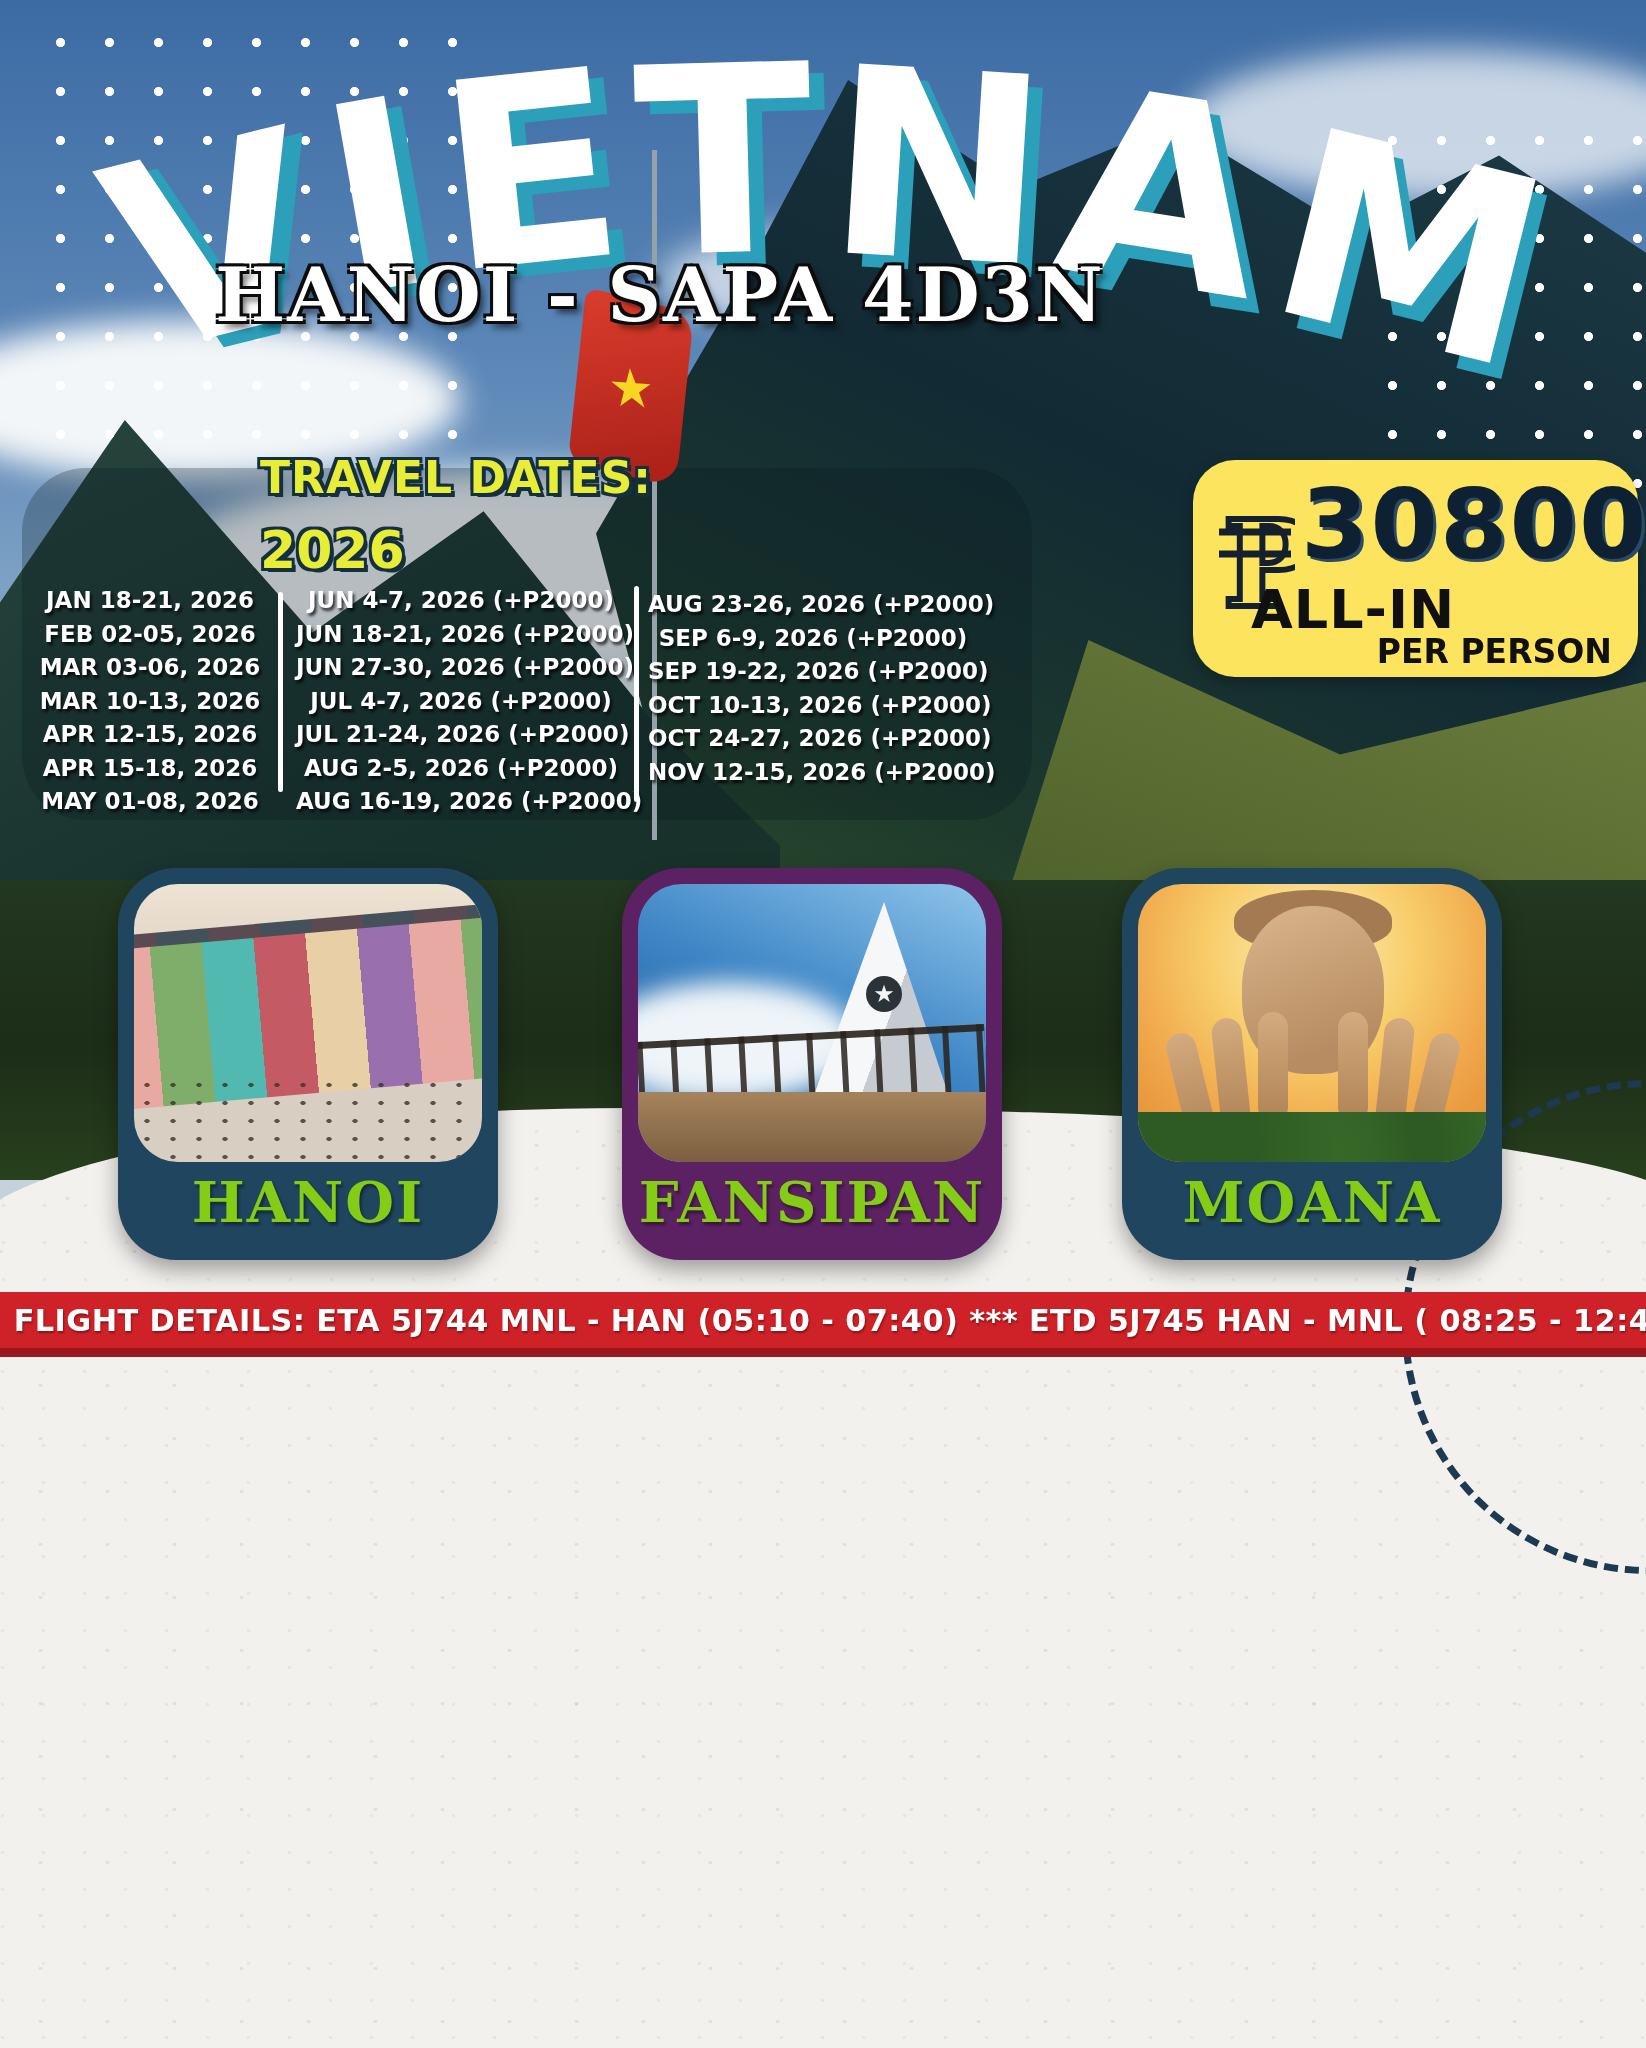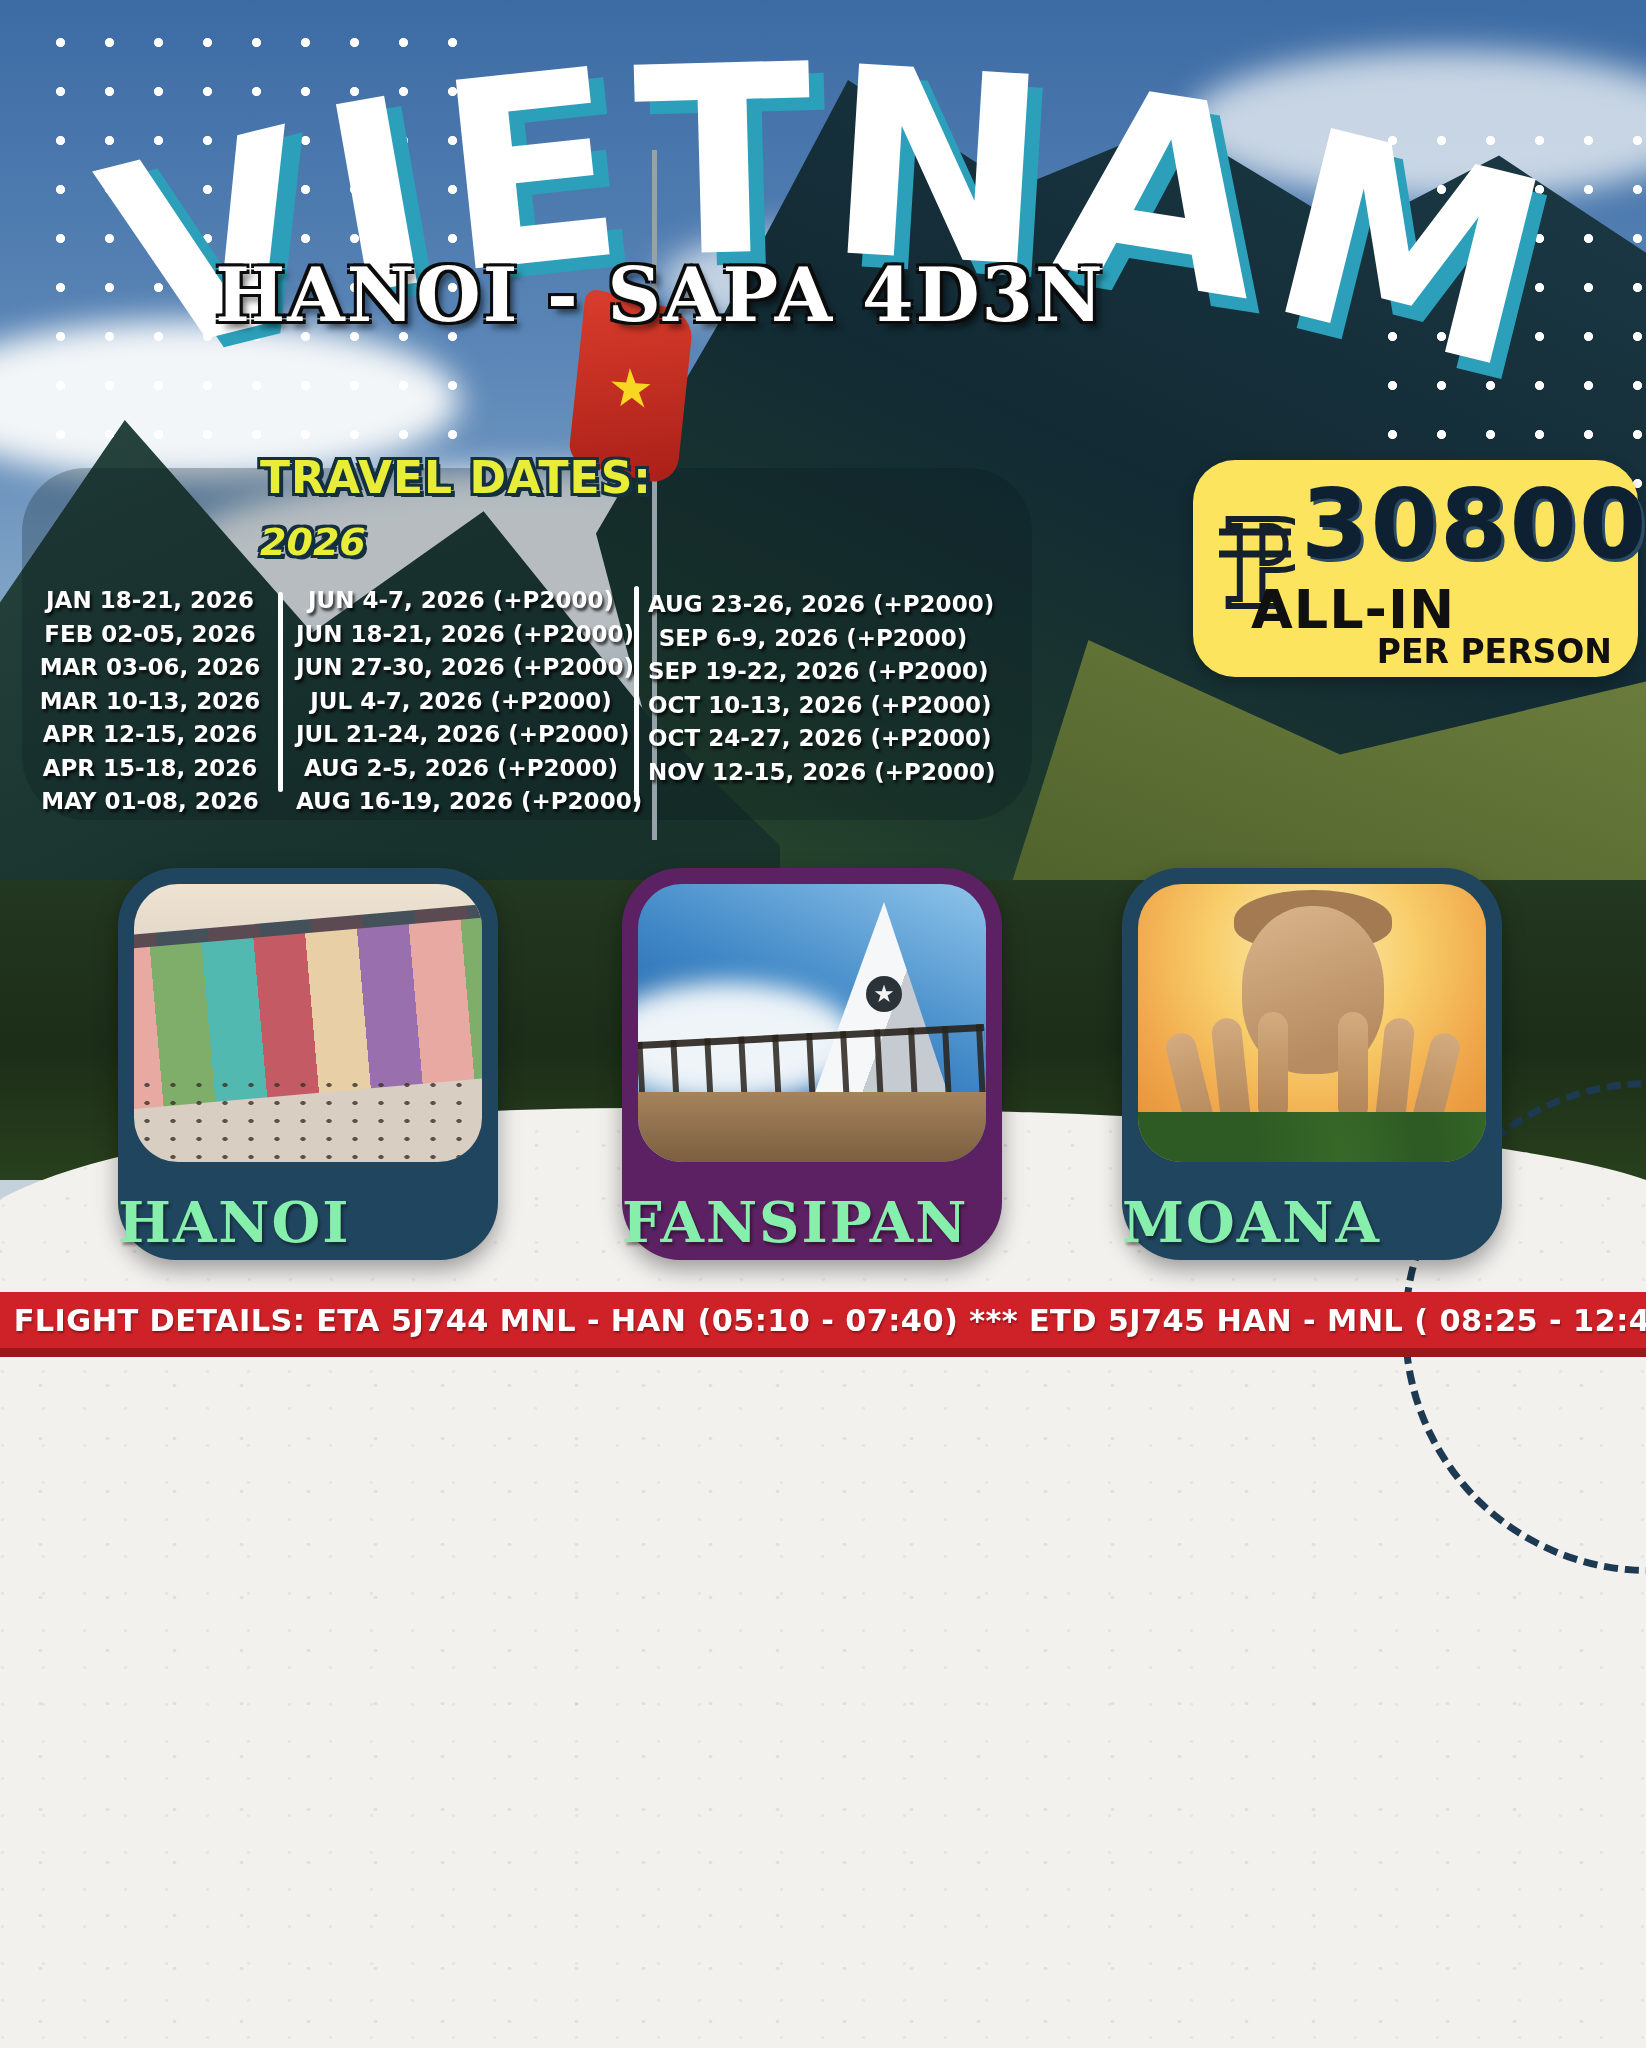--- a/index.html
+++ b/index.html
@@ -52,21 +52,21 @@
 
   #subtitle{position:absolute;left:0;top:252px;width:1320px;text-align:center;z-index:4;
      font-family:"DejaVu Serif","Liberation Serif",serif;font-weight:bold;font-size:74px;color:#ffffff;
      letter-spacing:2px;
      text-shadow:-3px -3px 0 #0c0c0c,3px -3px 0 #0c0c0c,-3px 3px 0 #0c0c0c,3px 3px 0 #0c0c0c,6px 7px 6px rgba(0,0,0,.55);}
 
   
   .yellow-head{position:absolute;z-index:4;text-align:left;font-weight:bold;color:#e8ee38;
      text-shadow:-3px -3px 0 #14303e,3px -3px 0 #14303e,-3px 3px 0 #14303e,4px 4px 0 #14303e;}
   #travel-dates-label{left:260px;top:452px;width:500px;font-size:44px;letter-spacing:1px;}
-  #travel-year{left:260px;top:520px;width:500px;font-size:38px;font-style:italic;}
+  #travel-year{left:260px;top:520px;width:500px;font-size:52px;}
 
   .date-col{position:absolute;z-index:4;top:584px;text-align:center;color:#ffffff;font-weight:bold;
             font-size:23px;line-height:33.5px;text-shadow:2px 3px 3px rgba(0,0,0,.75);white-space:nowrap;}
   #date-col-1{left:30px;width:240px;}
   #date-col-2{left:296px;width:330px;}
   #date-col-3{left:648px;width:330px;top:588px;}
   .date-sep{position:absolute;z-index:4;width:5px;background:#ffffff;border-radius:3px;}
   #sep-1{left:278px;top:592px;height:200px;}
   #sep-2{left:634px;top:586px;height:216px;}
 
@@ -92,22 +92,22 @@
   #dashed-circle{position:absolute;right:-250px;top:-268px;width:480px;height:480px;border-radius:50%;
      border:7px dashed #1d3a52;z-index:1;}
 
   
   .card{position:absolute;top:868px;width:380px;height:392px;border-radius:58px;z-index:4;
         box-shadow:0 10px 22px rgba(0,0,0,.35);}
   #card-hanoi{left:118px;background:#20455f;}
   #card-fansipan{left:622px;background:#5c2162;}
   #card-moana{left:1122px;background:#20455f;}
   .card-photo{position:absolute;left:16px;top:16px;right:16px;height:278px;border-radius:44px;overflow:hidden;}
-  .card-label{position:absolute;left:0;right:0;bottom:2px;height:72px;
-     font-family:"DejaVu Serif","Liberation Serif",serif;font-weight:bold;font-size:56px;color:#86efac;
+  .card-label{position:absolute;left:0;right:0;bottom:22px;height:72px;text-align:center;
+     font-family:"DejaVu Serif","Liberation Serif",serif;font-weight:bold;font-size:56px;color:#84cc16;
      letter-spacing:2px;line-height:72px;text-shadow:2px 3px 3px rgba(0,0,0,.4);}
 
   
   #photo-hanoi{background:linear-gradient(180deg,#efe3d2 0%,#e2d7c9 22%,#d8cec2 30%);}
   #photo-hanoi .buildings{position:absolute;left:-30px;top:48px;width:440px;height:160px;
      transform:rotate(-5deg);
      background:repeating-linear-gradient(90deg,
        #e7a9a2 0 52px,#7fae6a 52px 104px,#52b9b0 104px 156px,#c45a63 156px 208px,
        #e8cfa5 208px 260px,#9a6fae 260px 312px);}
   #photo-hanoi .roofs{position:absolute;left:-30px;top:34px;width:440px;height:26px;

